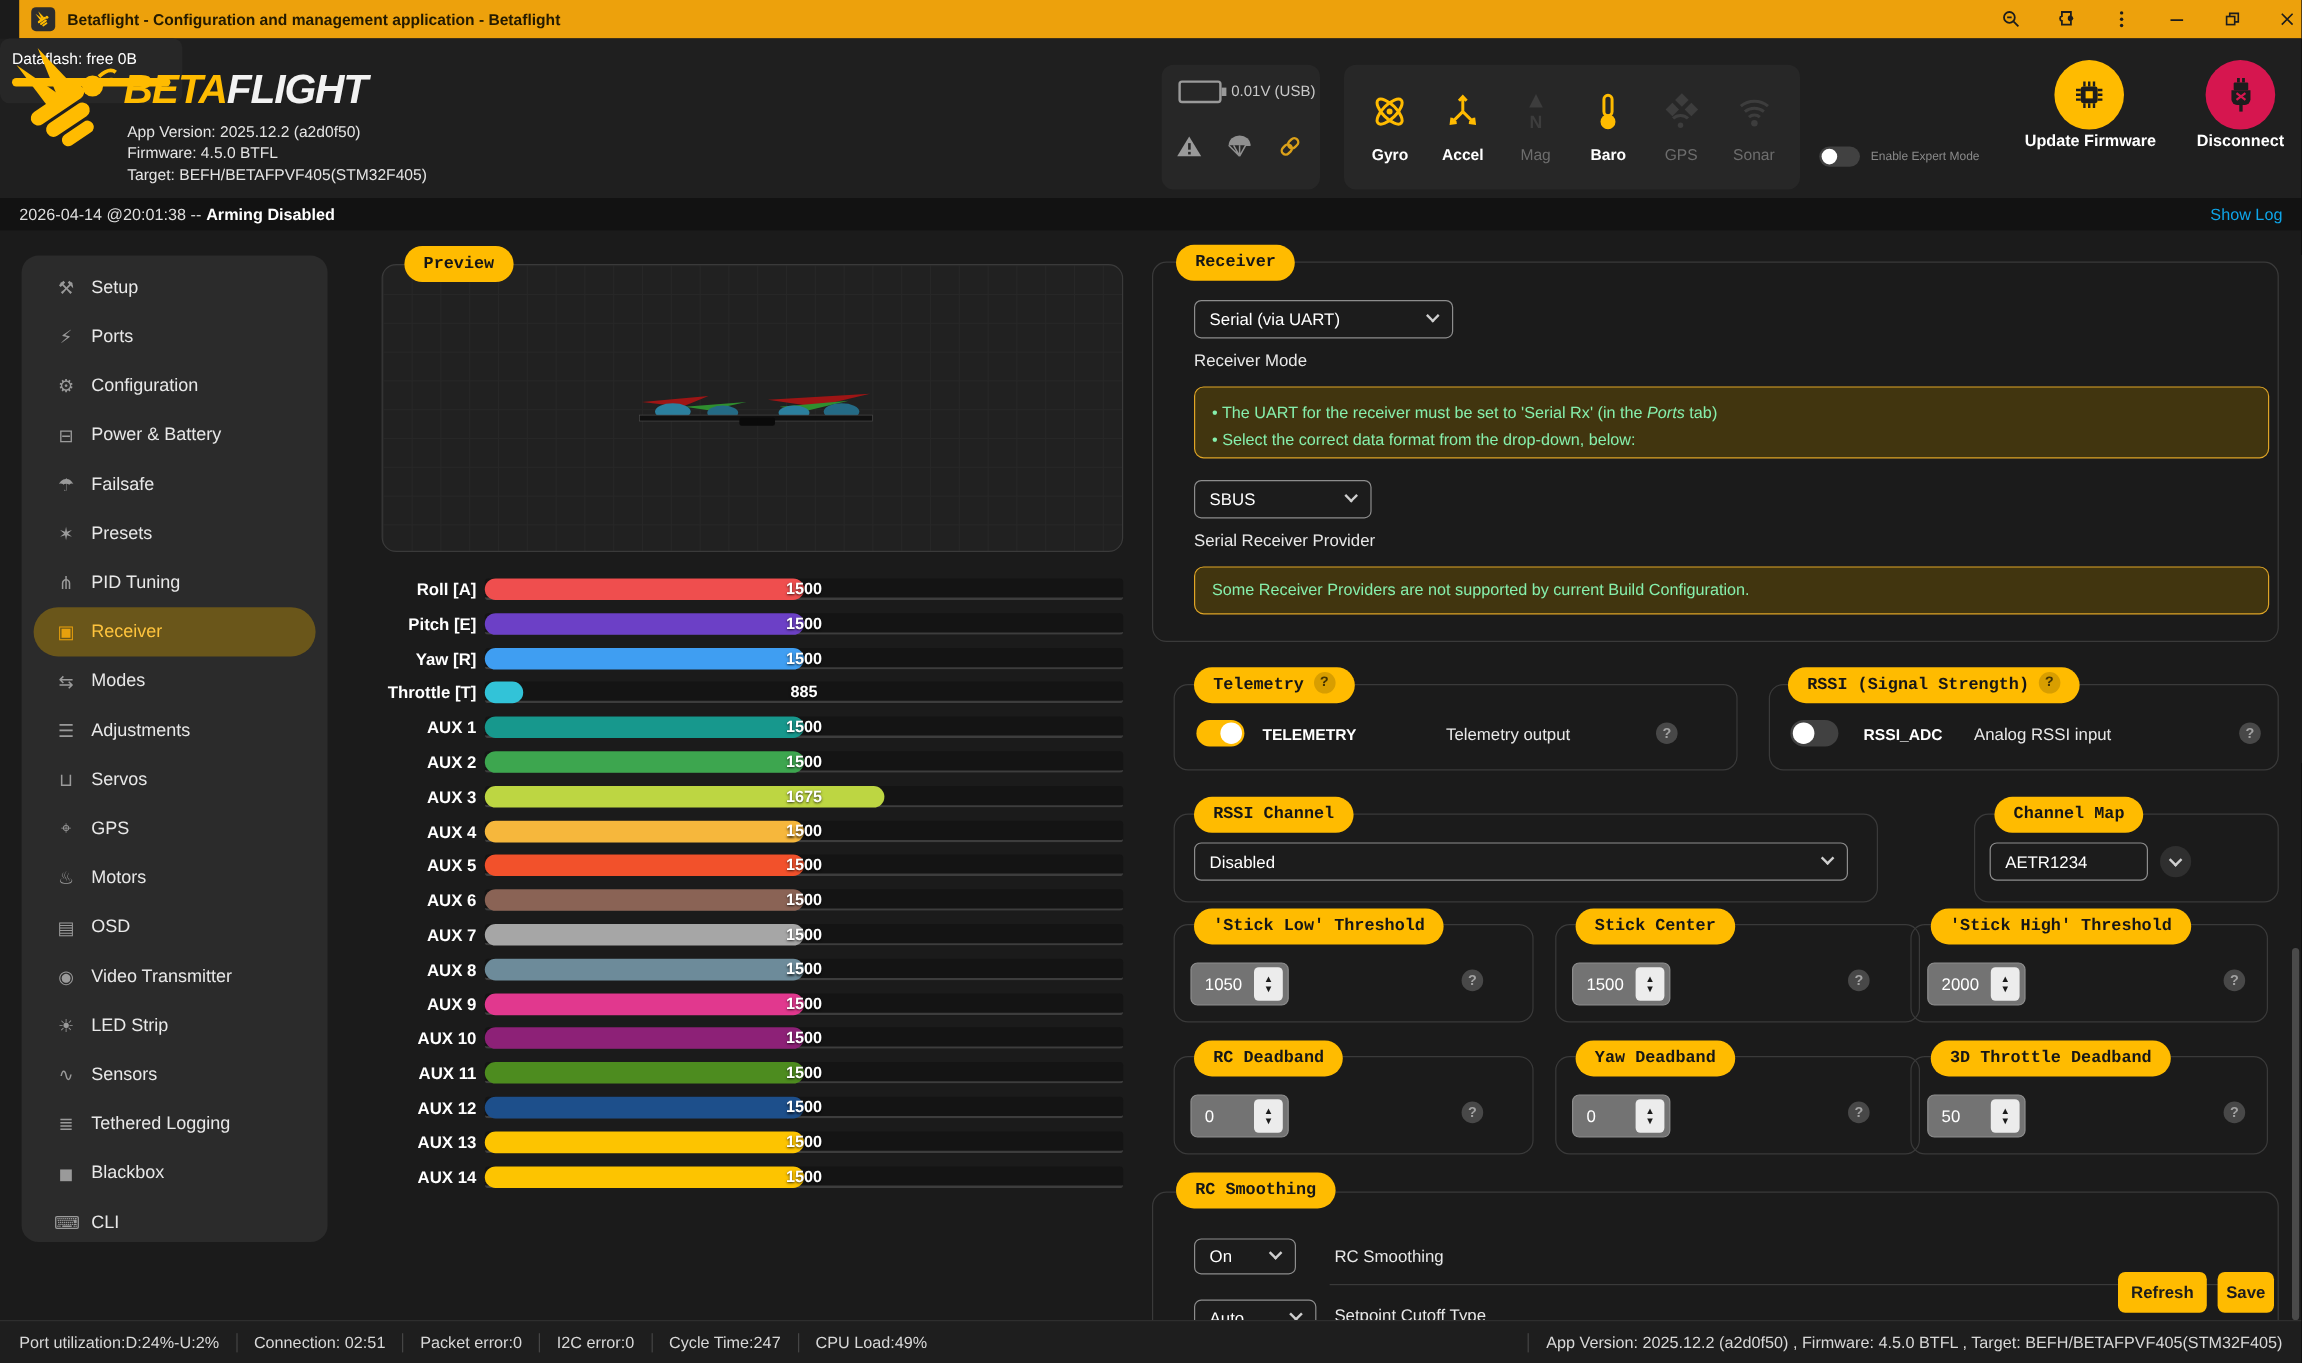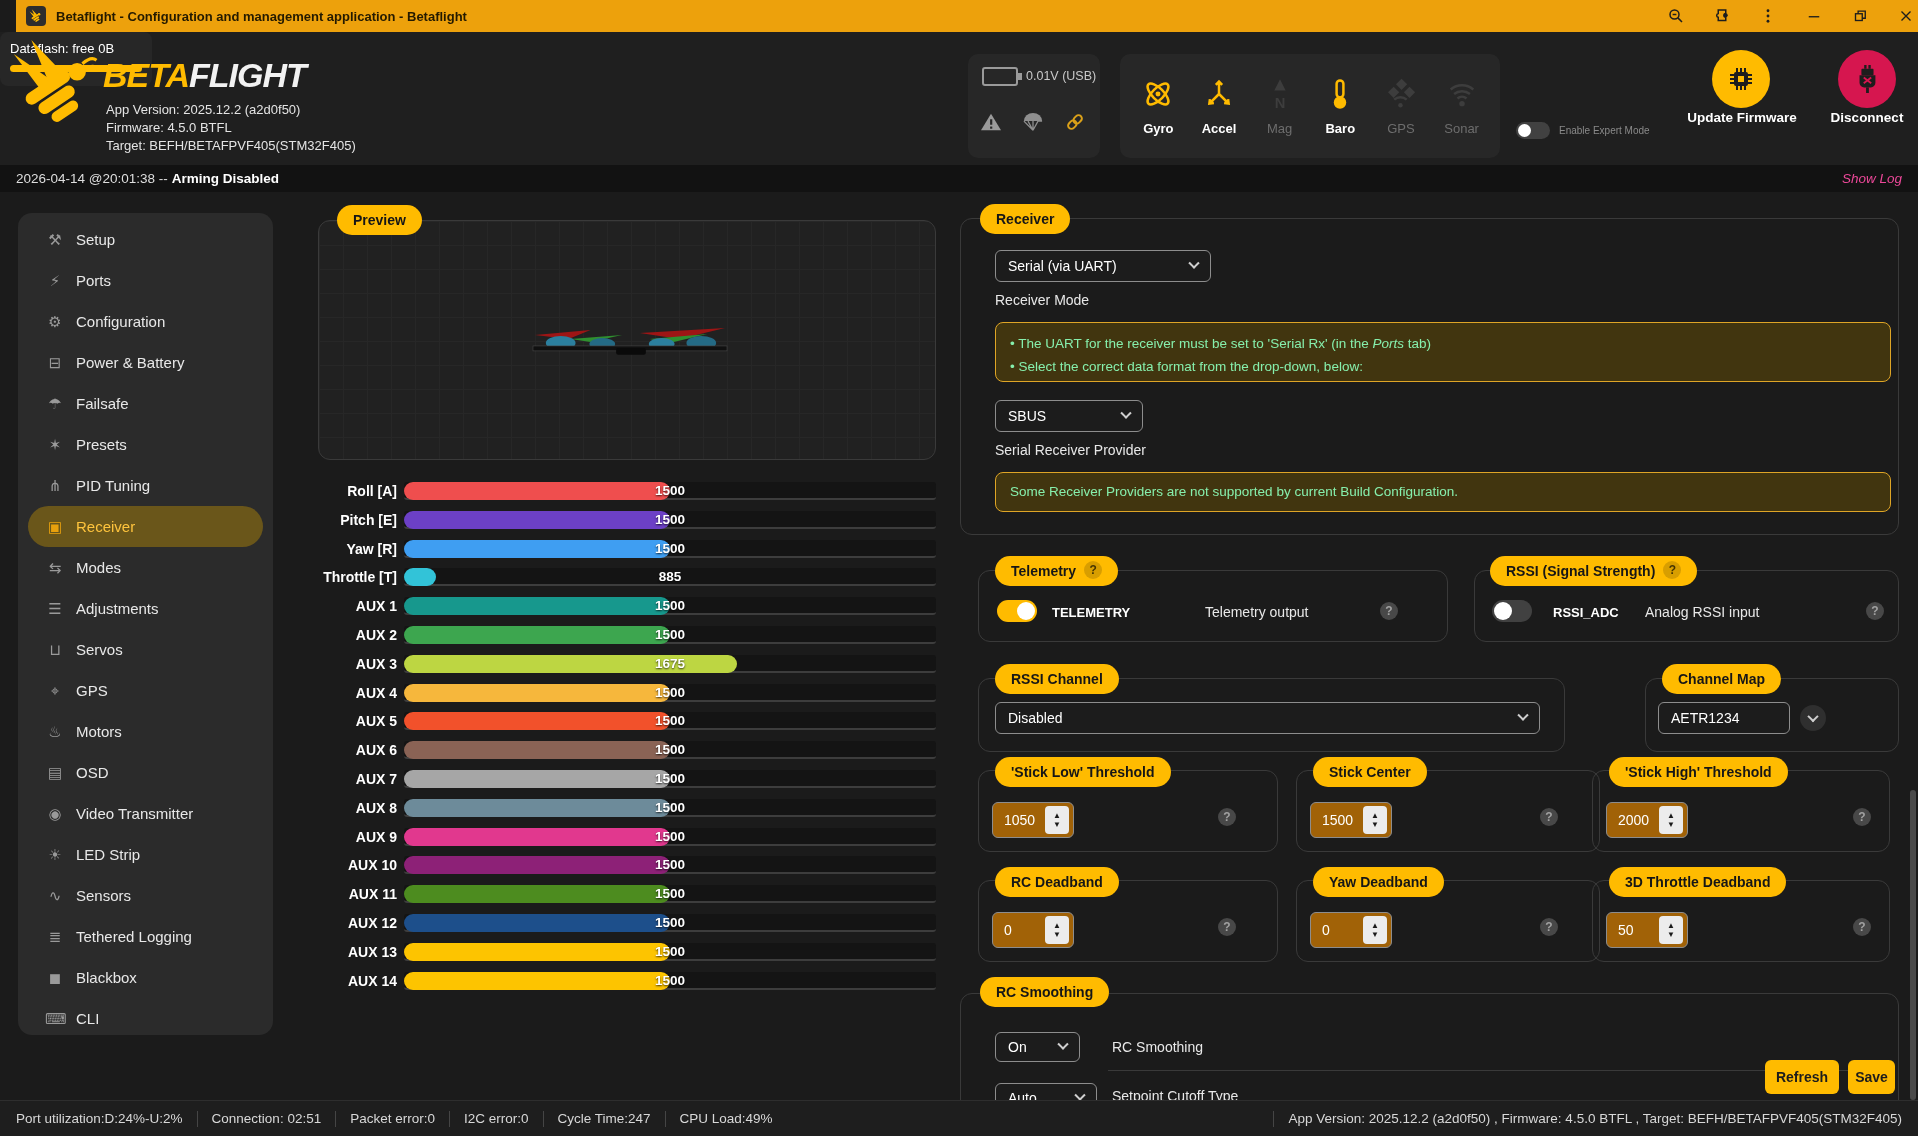--- a/index.html
+++ b/index.html
@@ -41,39 +41,39 @@
   .expert-row { position:absolute; left:1516px; top:90px; display:flex; align-items:center; gap:9px; }
   .expert-label { font-size:10px; color:#8a8a8a; }
   .round-btn { position:absolute; top:18px; width:58px; height:58px; border-radius:50%;
     display:flex; align-items:center; justify-content:center; }
   .round-label { position:absolute; top:78px; width:130px; text-align:center; font-size:13.5px; font-weight:600; color:#fff; }
 
   
   .logbar { position:absolute; left:0; top:165px; width:1918px; height:27px; background:#121212;
     display:flex; align-items:center; font-size:13.5px; color:#dedede; padding:0 16px; }
   .logbar b { color:#fff; margin-left:4px; }
-  .show-log { margin-left:auto; color:#ec4899;font-style:italic; }
+  .show-log { margin-left:auto; color:#0ea5e9; }
 
   
   .sidebar { position:absolute; left:18px; top:213px; width:255px; height:822px; background:#2b2b2b;
     border-radius:14px; padding-top:6px; }
   .side-item { height:41px; display:flex; align-items:center; padding-left:27px; cursor:default; }
   .side-item .mi { width:20px; margin-right:11px; text-align:center; font-size:15px; color:#9a9a9a; }
   .side-item .s-txt { font-size:15px; color:#e8e8e8; }
   .side-item.active { background:#6a561a; border-radius:21px; margin:0 10px; padding-left:17px; }
   .side-item.active .s-txt { color:#ffc43d; }
   .side-item.active .mi { color:#e8a00d; }
 
   
   .preview-panel { position:absolute; left:318px; top:220px; width:618px; height:240px;
     border:1px solid #3a3a3a; border-radius:12px; overflow:hidden;
     background: linear-gradient(#272727 1px, transparent 1px) 0 0/24px 24px,
                 linear-gradient(90deg,#272727 1px, transparent 1px) 0 0/24px 24px, #212121; }
   .pill { position:absolute; background:#ffbb00; color:#161616; font-weight:700; font-size:14px;
-    height:30px; line-height:30px; padding:0 16px; border-radius:16px; z-index:3; white-space:nowrap; }
+    height:30px; line-height:30px; padding:0 16px; border-radius:16px; z-index:3; white-space:nowrap;font-family:Liberation Mono, monospace; }
   .pill .pill-q { display:inline-block; width:18px; height:18px; line-height:18px; margin-left:8px;
     background:#d89e00; color:#463500; border-radius:50%; text-align:center; font-size:12px; vertical-align:2px; }
   .drone { position:absolute; left:212px; top:98px; }
 
   .channels { position:absolute; left:311px; top:482px; width:625px; }
   .ch-row { display:flex; align-items:center; height:18px; margin-bottom:10.8px; }
   .ch-label { width:86px; text-align:right; font-size:14px; font-weight:700; color:#fff; padding-right:0;
     white-space:nowrap; }
   .ch-track { flex:1; margin-left:7px; position:relative; height:18px; background:#141414;
     border-radius:3px; border-bottom:2px solid #3d3d3d; }
@@ -92,21 +92,21 @@
     color:#86efac; font-size:13.5px; padding:9px 14px; line-height:23px; }
   .toggle { position:absolute; width:40px; height:22px; border-radius:11px; }
   .toggle .knob { position:absolute; top:2px; width:18px; height:18px; border-radius:50%; background:#fff; }
   .toggle.on { background:#ffbb00; } .toggle.on .knob { right:2px; }
   .toggle.off { background:#414141; } .toggle.off .knob { left:2px; }
   .sw-name { position:absolute; font-size:13px; font-weight:700; color:#fff; }
   .sw-desc { position:absolute; font-size:14px; color:#e8e8e8; }
   .q { position:absolute; width:18px; height:18px; border-radius:50%; background:#484848; color:#a2a2a2;
     text-align:center; line-height:18px; font-size:12px; font-weight:700; }
   .spinner { position:absolute; width:82px; height:36px; border:1px solid #8d8d8d; border-radius:6px;
-    background:#a16207; display:flex; align-items:center; padding:0 4px 0 11px; }
+    background:#737373; display:flex; align-items:center; padding:0 4px 0 11px; }
   .spin-val { font-size:14px; color:#fff; }
   .spin-btn { margin-left:auto; width:24px; height:28px; background:#ececec; border-radius:4px;
     display:flex; flex-direction:column; align-items:center; justify-content:center; color:#1a1a1a;
     font-size:8px; line-height:9px; }
   .chev-circle { position:absolute; width:26px; height:26px; border-radius:50%; background:#2f2f2f;
     display:flex; align-items:center; justify-content:center; }
   .chev-circle .chev { width:8px; height:8px; border-right:2px solid #cfcfcf; border-bottom:2px solid #cfcfcf;
     transform:rotate(45deg) translate(-1px,-1px); }
   .divider-h { position:absolute; height:1px; background:#3a3a3a; }
   .action-btn { position:absolute; top:1060px; height:34px; background:#ffbb00; border-radius:6px;

